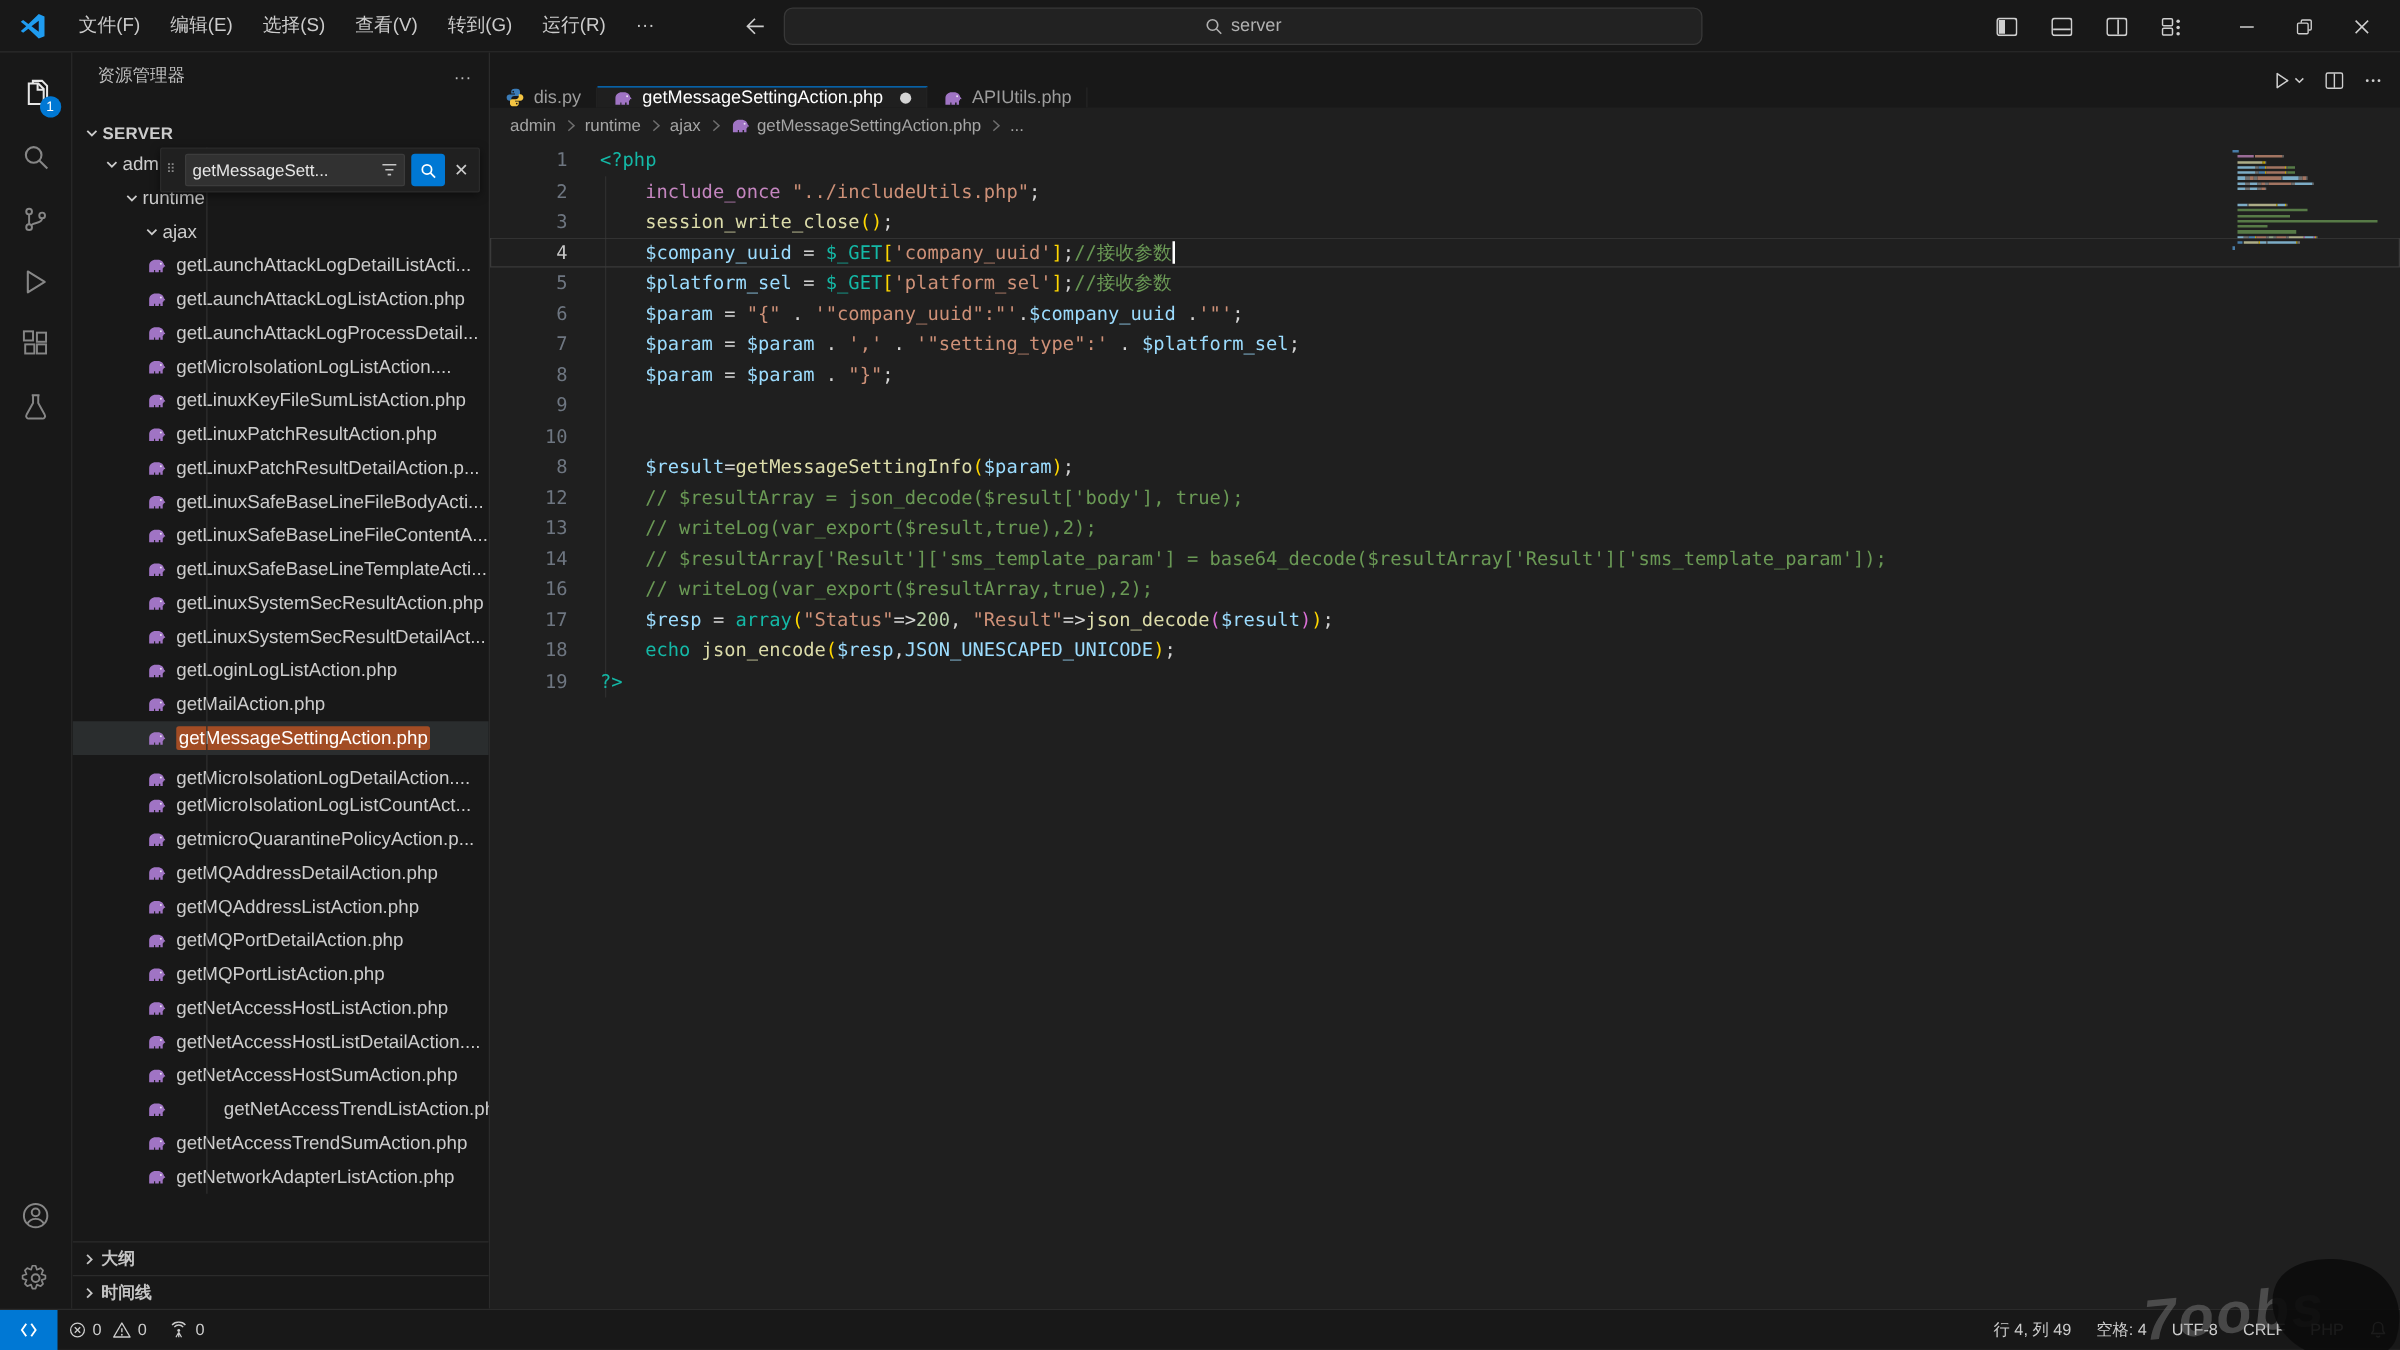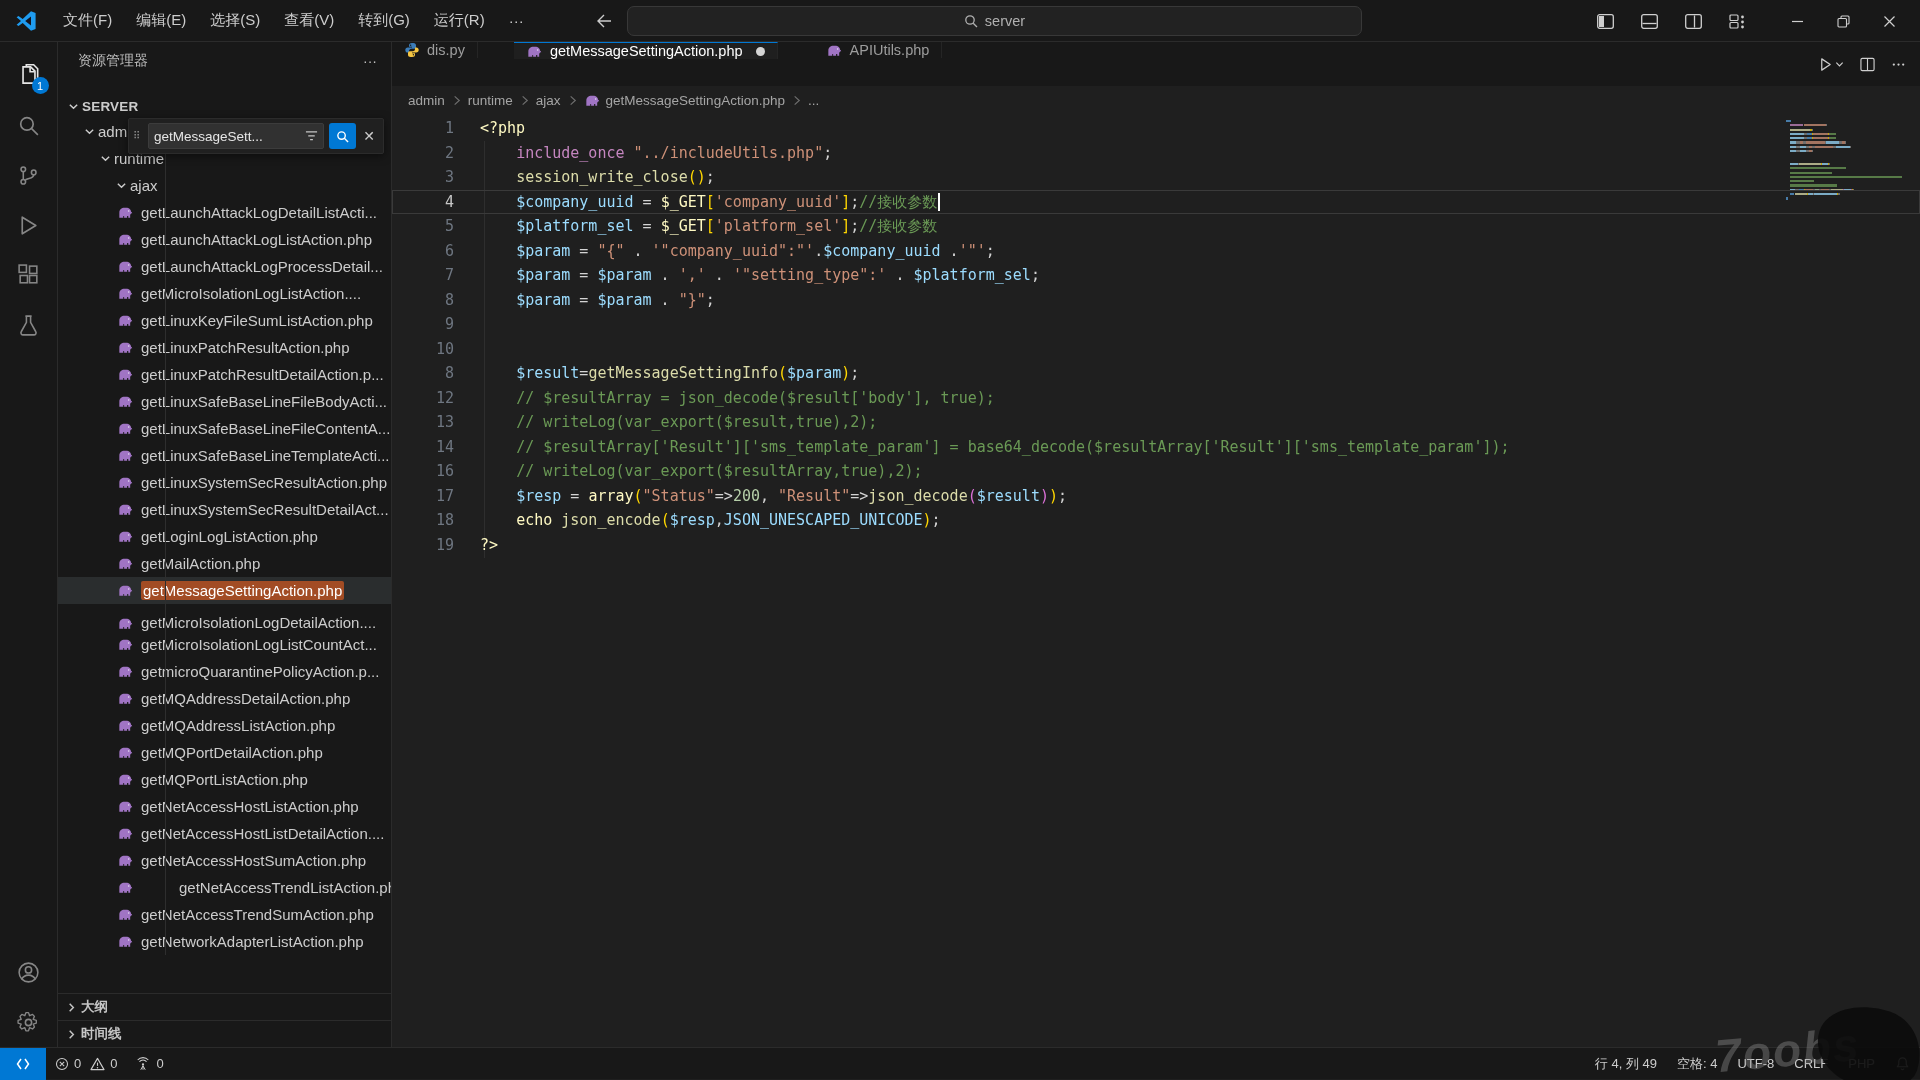--- a/index.html
+++ b/index.html
@@ -59,39 +59,39 @@
   .fw-grip { color:#8a8a8a; font-size:10px; line-height:4px; width:10px; letter-spacing:1px; }
   .fw-input { flex:1; height:26px; background:#313131; border:1px solid #3c3c3c; border-radius:2px;
     display:flex; align-items:center; padding:0 5px; gap:4px; font-size:13.5px; color:#e6e6e6; }
   .fw-input .val { flex:1; overflow:hidden; }
   .fw-blue-btn { width:27px; height:26px; background:#0078d4; border-radius:3px; display:flex;
     align-items:center; justify-content:center; }
   .fw-close { color:#cccccc; padding:0 2px; font-size:14px; }
 
   
   .editor { flex:1; display:flex; flex-direction:column; background:#1f1f1f; min-width:0; }
-  .tabbar { height:44px; background:#181818; display:flex; align-items:flex-start; position:relative;gap:36px; }
+  .tabbar { height:44px; background:#181818; display:flex; align-items:flex-end; position:relative; }
   .tab { display:flex; align-items:center; gap:7px; padding:0 12px; font-size:14.5px; color:#9d9d9d;
     background:#181818; border-right:1px solid #252525; position:relative; }
   .tab.active { background:#1f1f1f; color:#ffffff; border-top:1.5px solid #0078d4; }
   .tab .dot { width:9px; height:9px; border-radius:50%; background:#d4d4d4; margin-left:6px; }
   .tab-actions { position:absolute; right:0; top:0; height:44px; display:flex; align-items:center; gap:16px;
     padding-right:14px; color:#cfcfcf; }
   .breadcrumb { height:28px; display:flex; align-items:center; gap:7px; padding-left:16px; font-size:13.5px;
     color:#a5a5a5; }
   .breadcrumb .sep { color:#6e6e6e; font-size:12px; }
   .bc-item { display:flex; align-items:center; gap:5px; }
 
   .code-area { position:relative; flex:1; overflow:hidden; font-family:"DejaVu Sans Mono",monospace;
     font-size:15px; line-height:24.5px; padding-top:2px; }
   .line { position:relative; height:24.5px; white-space:pre; padding-left:88px; color:#d4d4d4; }
   .line .ln { position:absolute; left:0; top:0; width:62px; text-align:right; color:#6e7681; }
   .line.current { box-shadow:inset 0 0 0 1px #3a3a3a; }
   .line.current .ln { color:#c6c6c6; }
-  .t-tag{color:#fef9c3} .t-kw{color:#c586c0} .t-fn{color:#dcdcaa} .t-var{color:#9cdcfe}
+  .t-tag{color:#14b8a6} .t-kw{color:#c586c0} .t-fn{color:#dcdcaa} .t-var{color:#9cdcfe}
   .t-str{color:#ce9178} .t-num{color:#b5cea8} .t-cmt{color:#6a9955} .t-plain{color:#d4d4d4}
   .t-b1{color:#ffd700} .t-b2{color:#da70d6}
   .cursor { display:inline-block; width:2px; height:18px; background:#ffffff; vertical-align:middle; margin-left:1px; }
   .indent-guide { position:absolute; left:92px; width:1px; background:#2e2e2e; }
   .minimap { position:absolute; top:6px; right:16px; width:118px; opacity:.75; }
   .mm-row { height:3px; margin-bottom:1.3px; display:flex; }
   .mm-row span { height:2.2px; }
 
   
   .statusbar { height:32px; background:#181818; border-top:1px solid #2b2b2b; display:flex;

